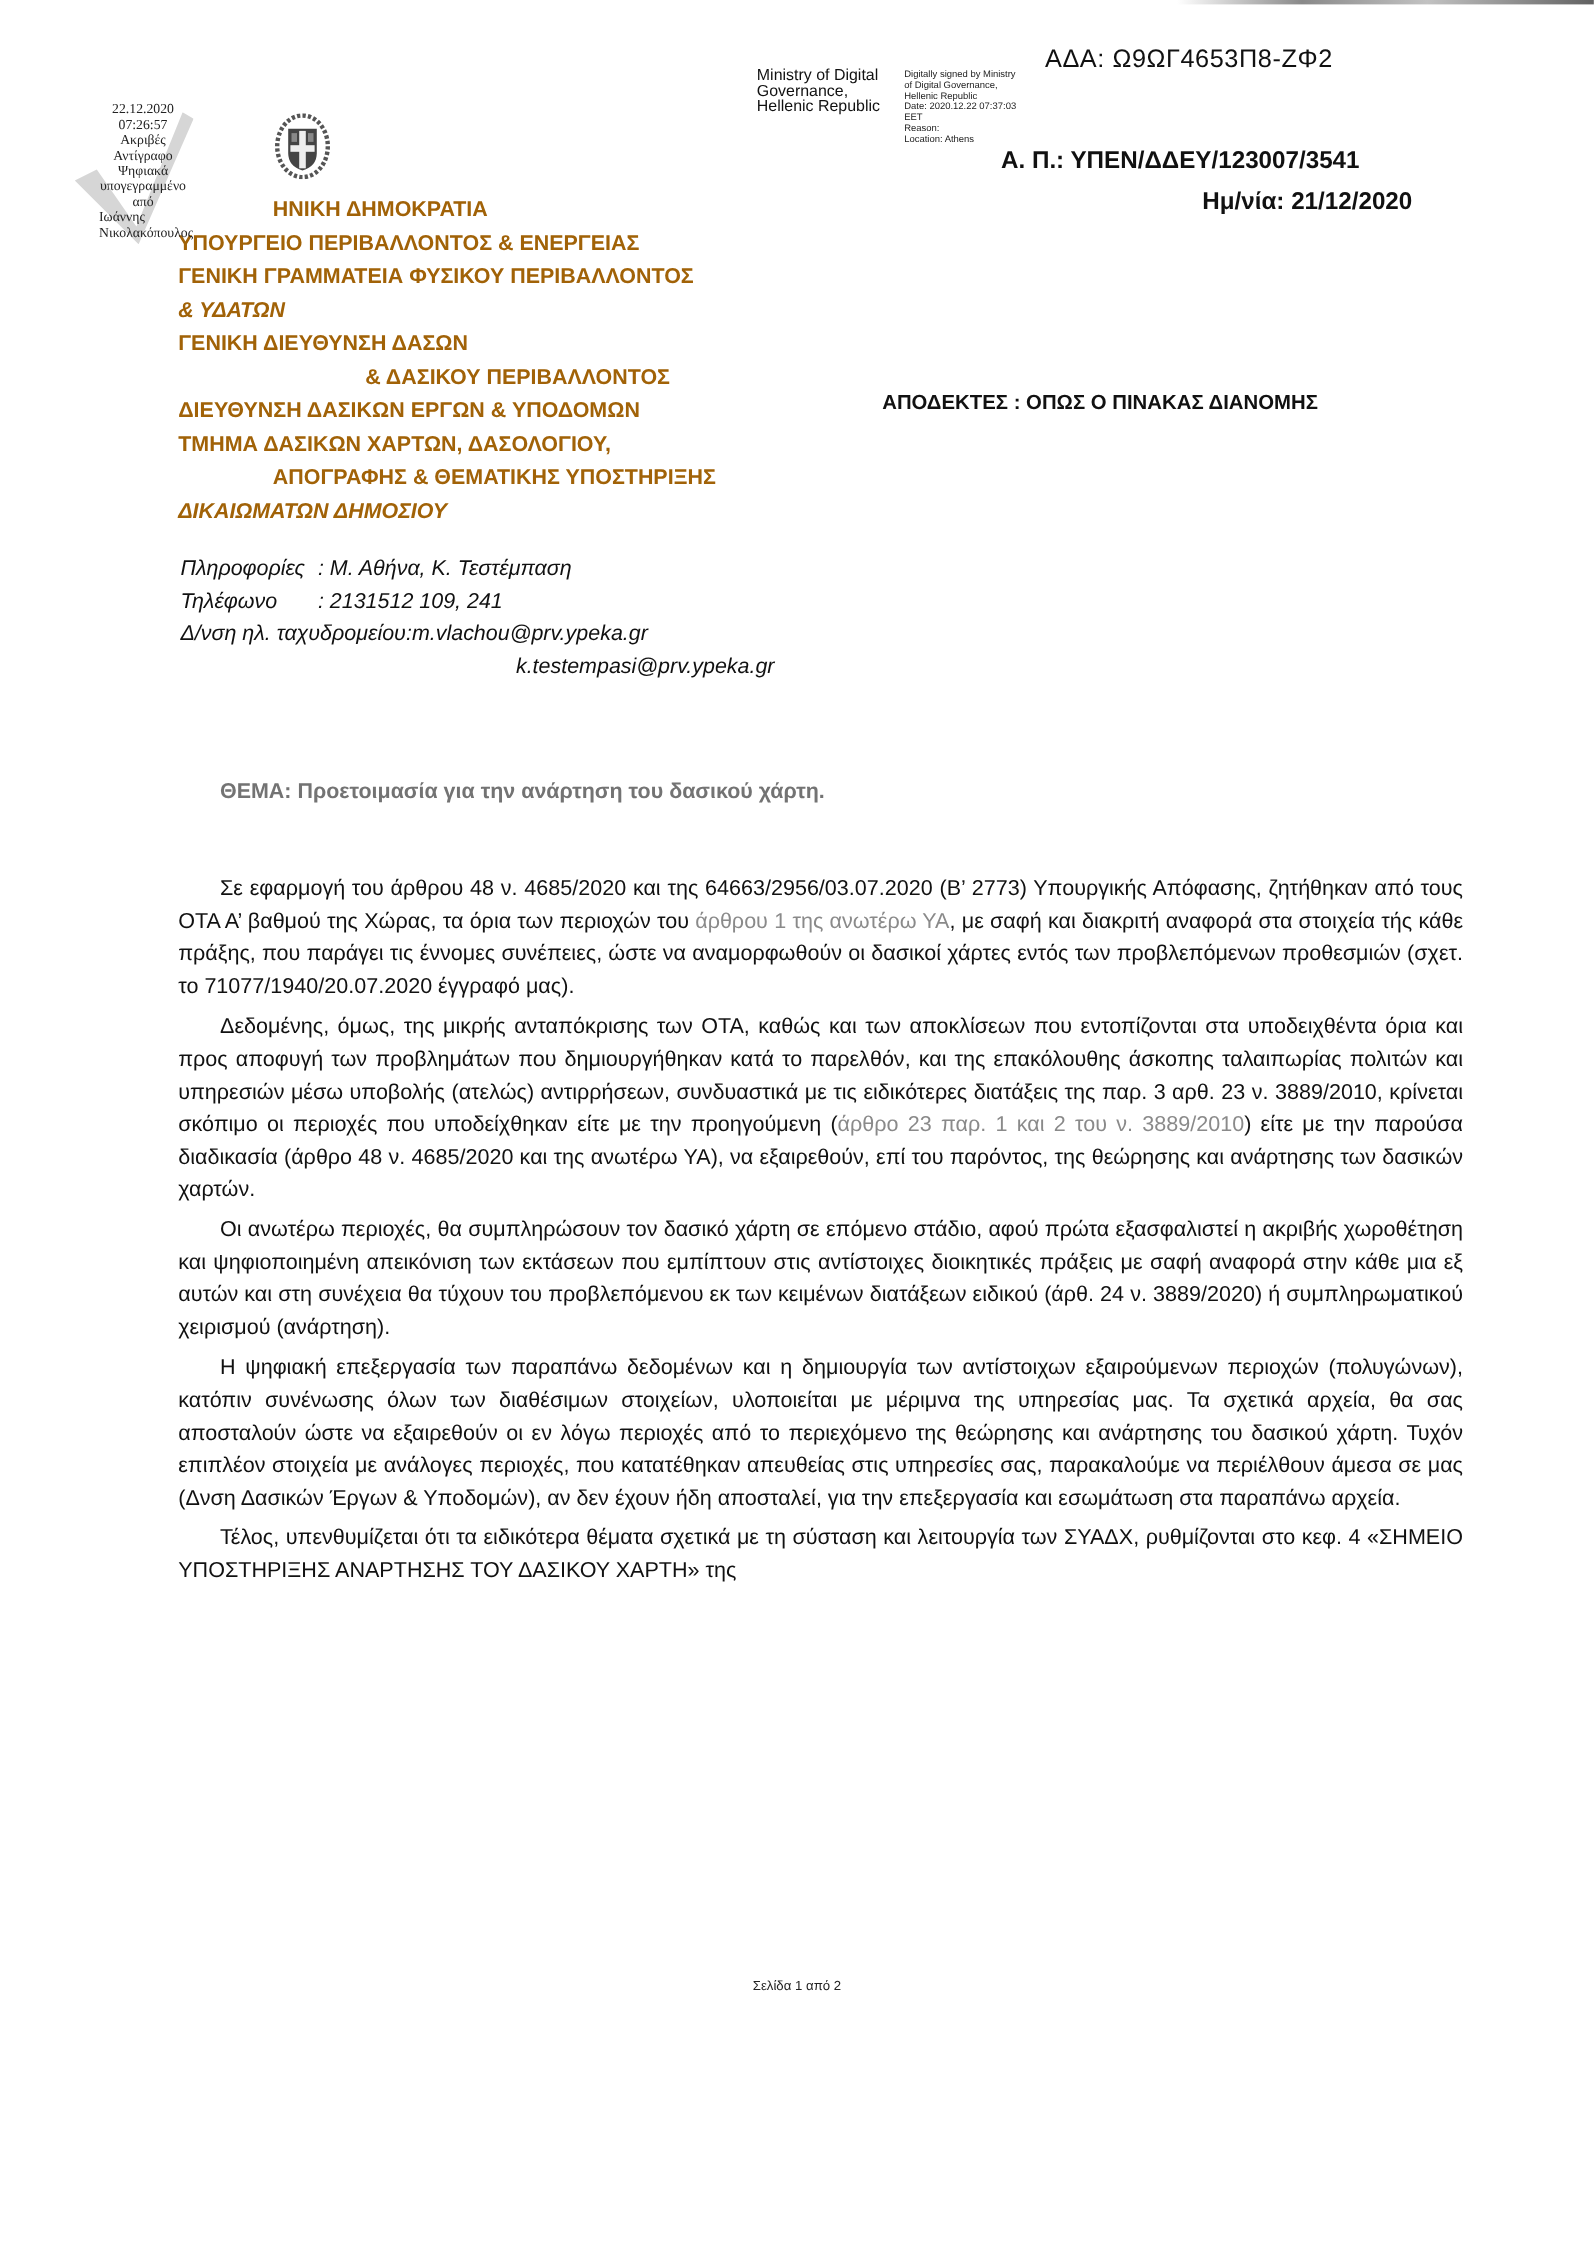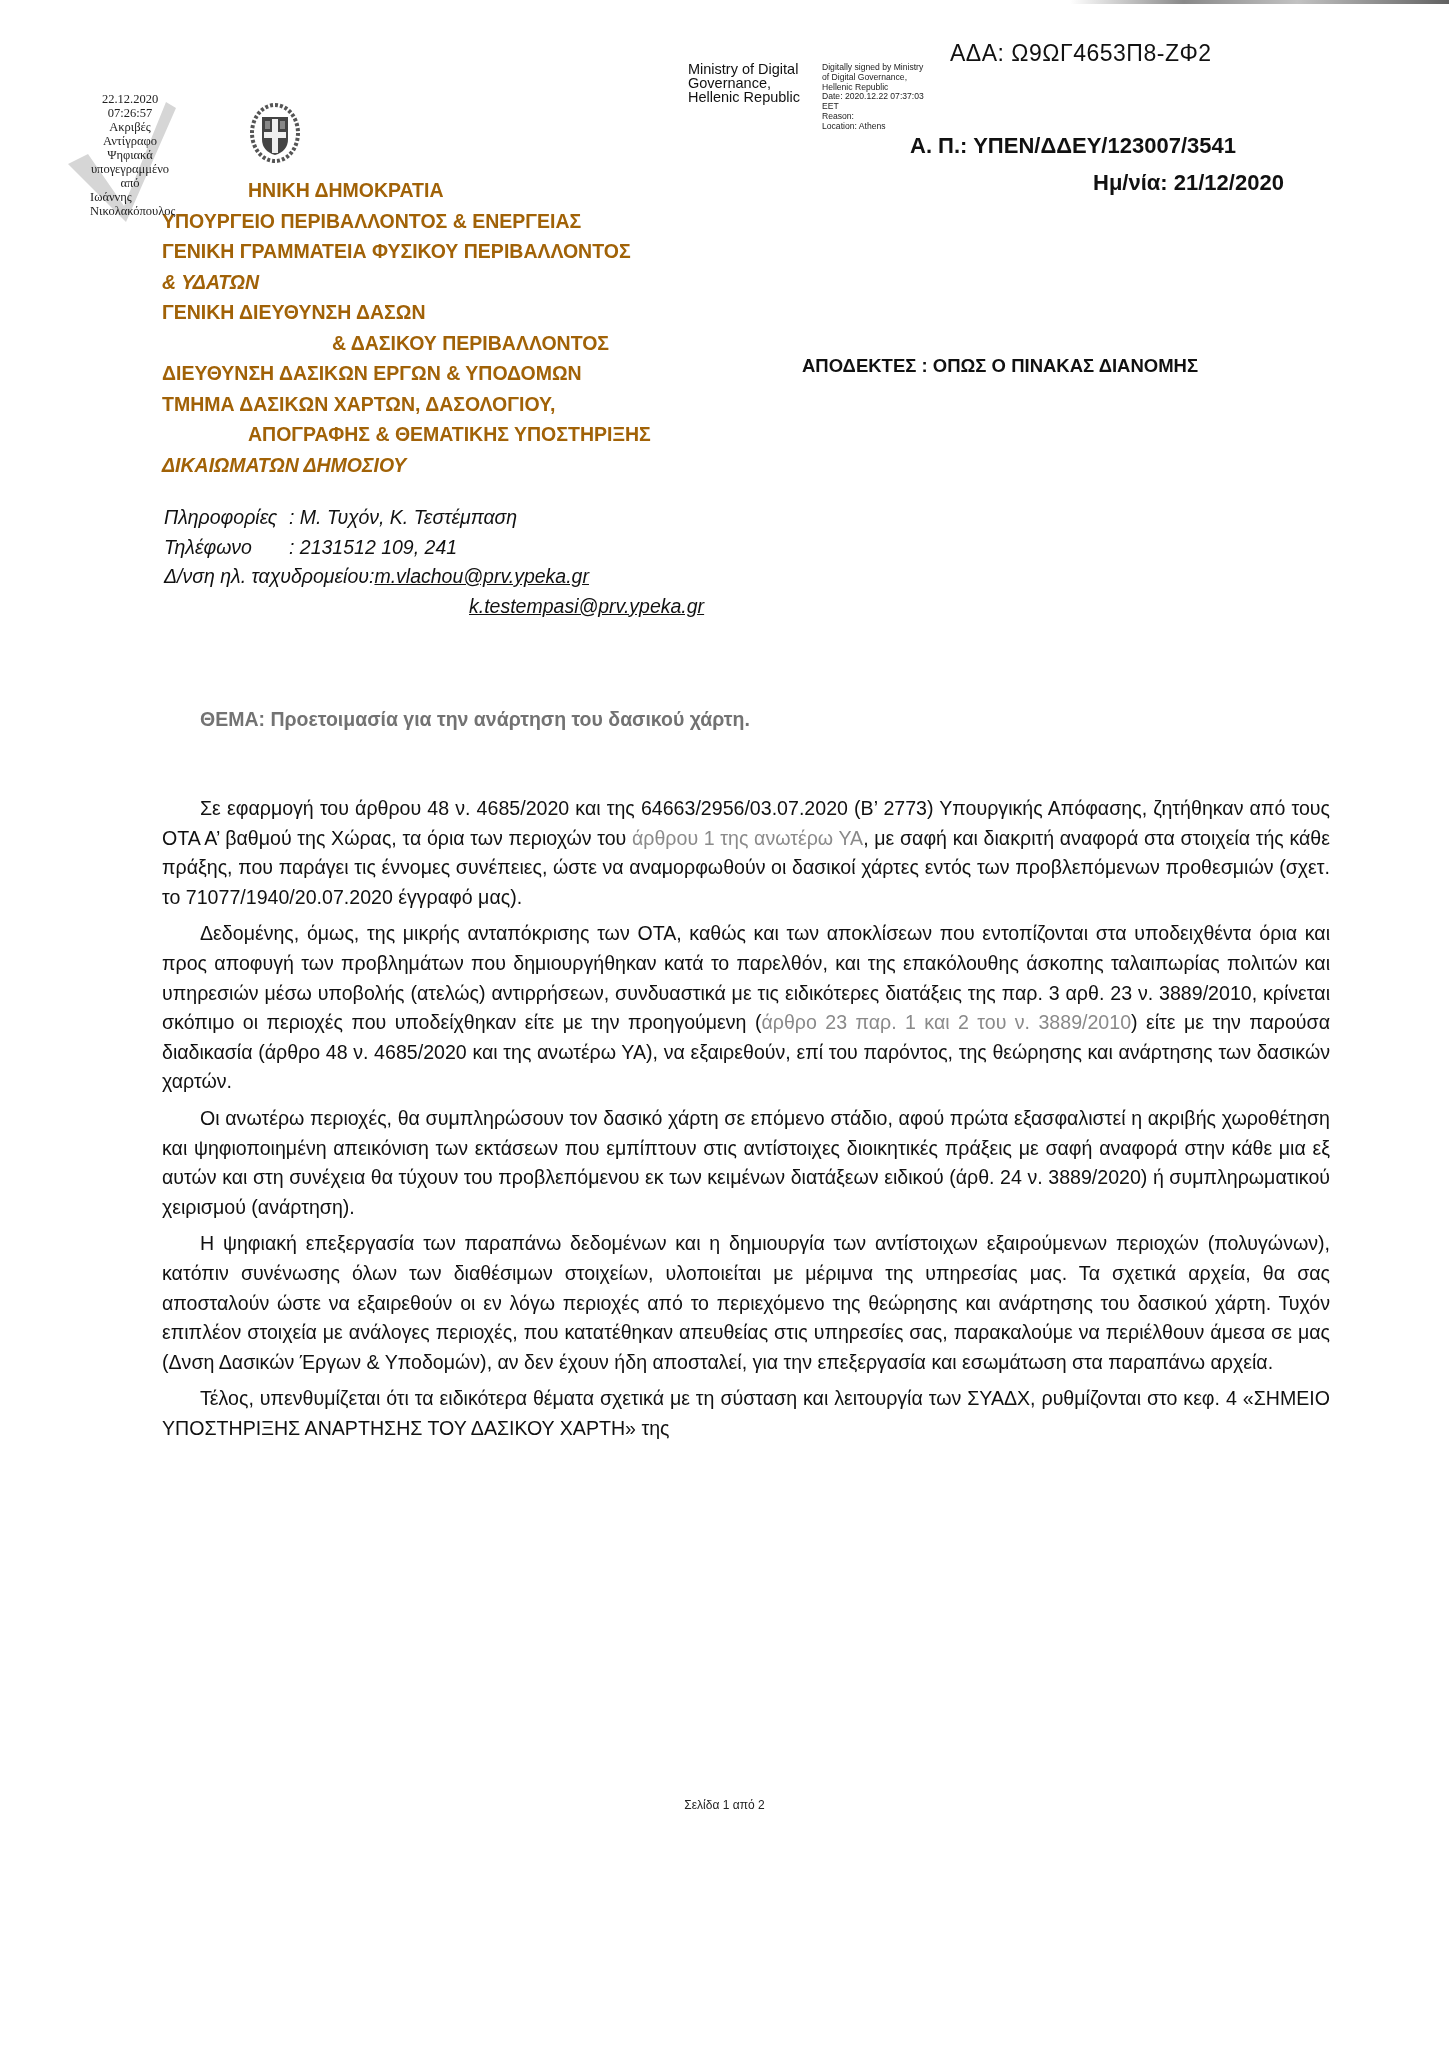--- a/index.html
+++ b/index.html
@@ -62,21 +62,21 @@
     }
     
     .contact {
       position: absolute; left: 164px; top: 503px;
       font-family: "Liberation Sans", sans-serif; font-style: italic;
       font-size: 19.5px; line-height: 29.5px; color: #111;
     }
     .contact .row { display: flex; white-space: nowrap; }
     .contact .lbl { width: 125px; }
     .contact .lbl-wide { width: auto; }
-    .contact a { color: #111; text-decoration: underline; }
+    .contact a { color: #111; }
     .contact .indent { padding-left: 305px; }
     
     .subject {
       position: absolute; left: 200px; top: 708px;
       font-size: 19.5px; font-weight: bold; color: #737373;
     }
     
     .body {
       position: absolute; left: 162px; top: 794px; width: 1168px;
       font-size: 19.6px; line-height: 29.6px; color: #111; text-align: justify;
@@ -145,21 +145,21 @@
   <div class="line">ΤΜΗΜΑ ΔΑΣΙΚΩΝ ΧΑΡΤΩΝ, ΔΑΣΟΛΟΓΙΟΥ,</div>
   <div class="line i2">ΑΠΟΓΡΑΦΗΣ &amp; ΘΕΜΑΤΙΚΗΣ ΥΠΟΣΤΗΡΙΞΗΣ</div>
   <div class="line r">ΔΙΚΑΙΩΜΑΤΩΝ ΔΗΜΟΣΙΟΥ</div>
 </div>
 
 <div class="recipients">ΑΠΟΔΕΚΤΕΣ : ΟΠΩΣ Ο ΠΙΝΑΚΑΣ ΔΙΑΝΟΜΗΣ</div>
 
 <div class="contact">
   <div class="row">
     <span class="lbl">Πληροφορίες</span>
-    <span>: Μ. Τυχόν, Κ. Τεστέμπαση</span>
+    <span>: Μ. Αθήνα, Κ. Τεστέμπαση</span>
   </div>
   <div class="row">
     <span class="lbl">Τηλέφωνο</span>
     <span>: 2131512 109, 241</span>
   </div>
   <div class="row">
     <span class="lbl-wide">Δ/νση ηλ. ταχυδρομείου: </span>
     <a>m.vlachou@prv.ypeka.gr</a>
   </div>
   <div class="row indent">

